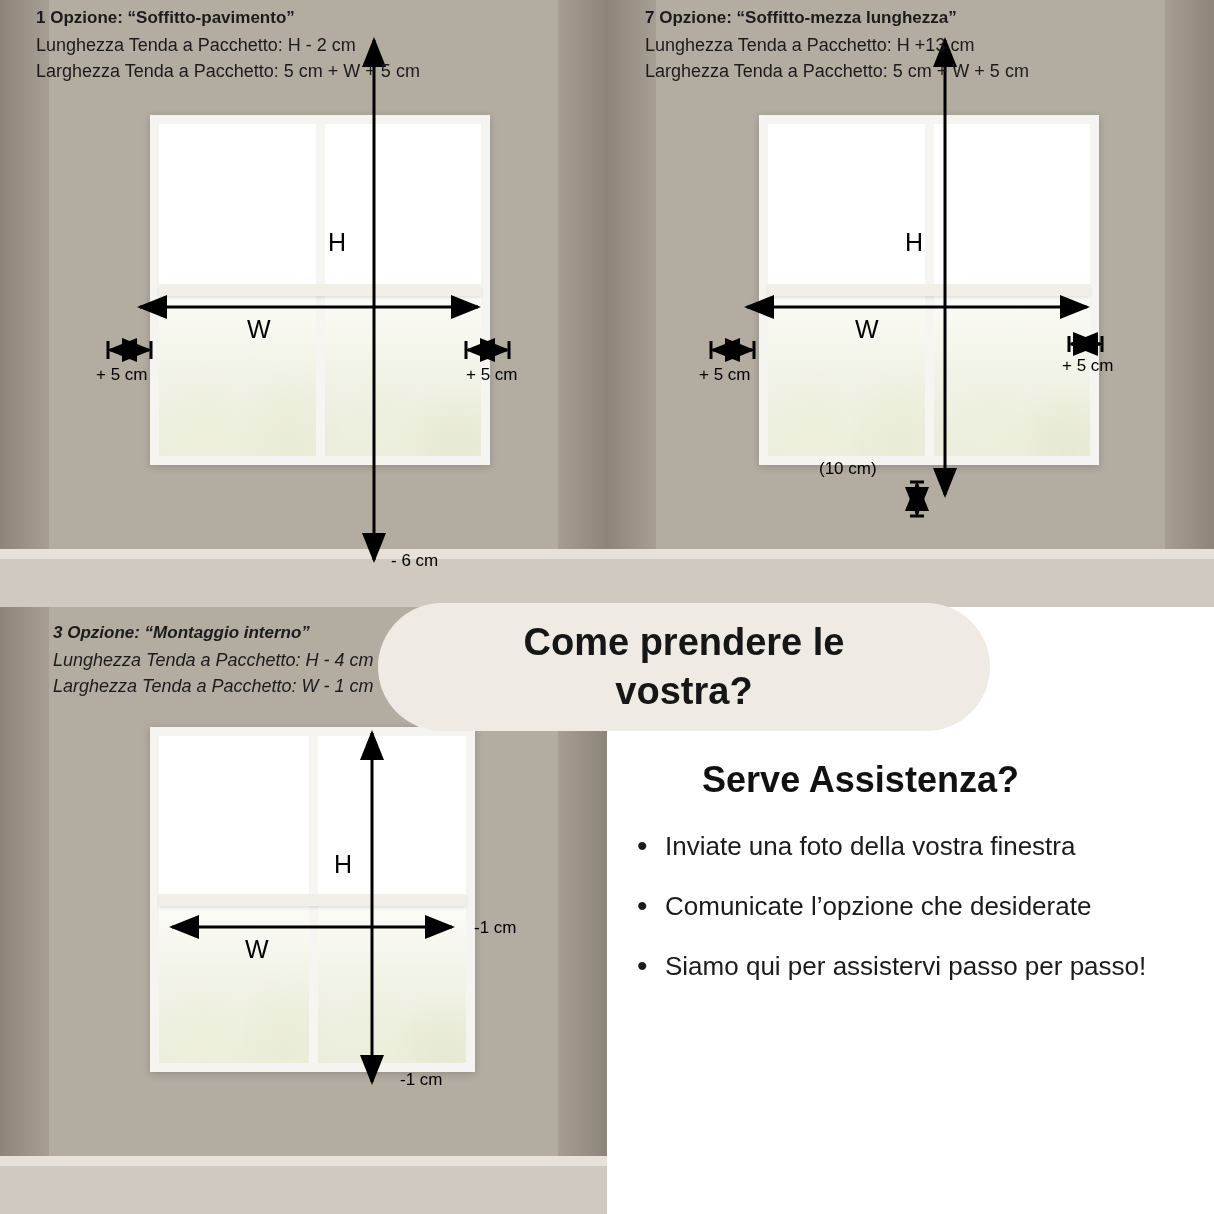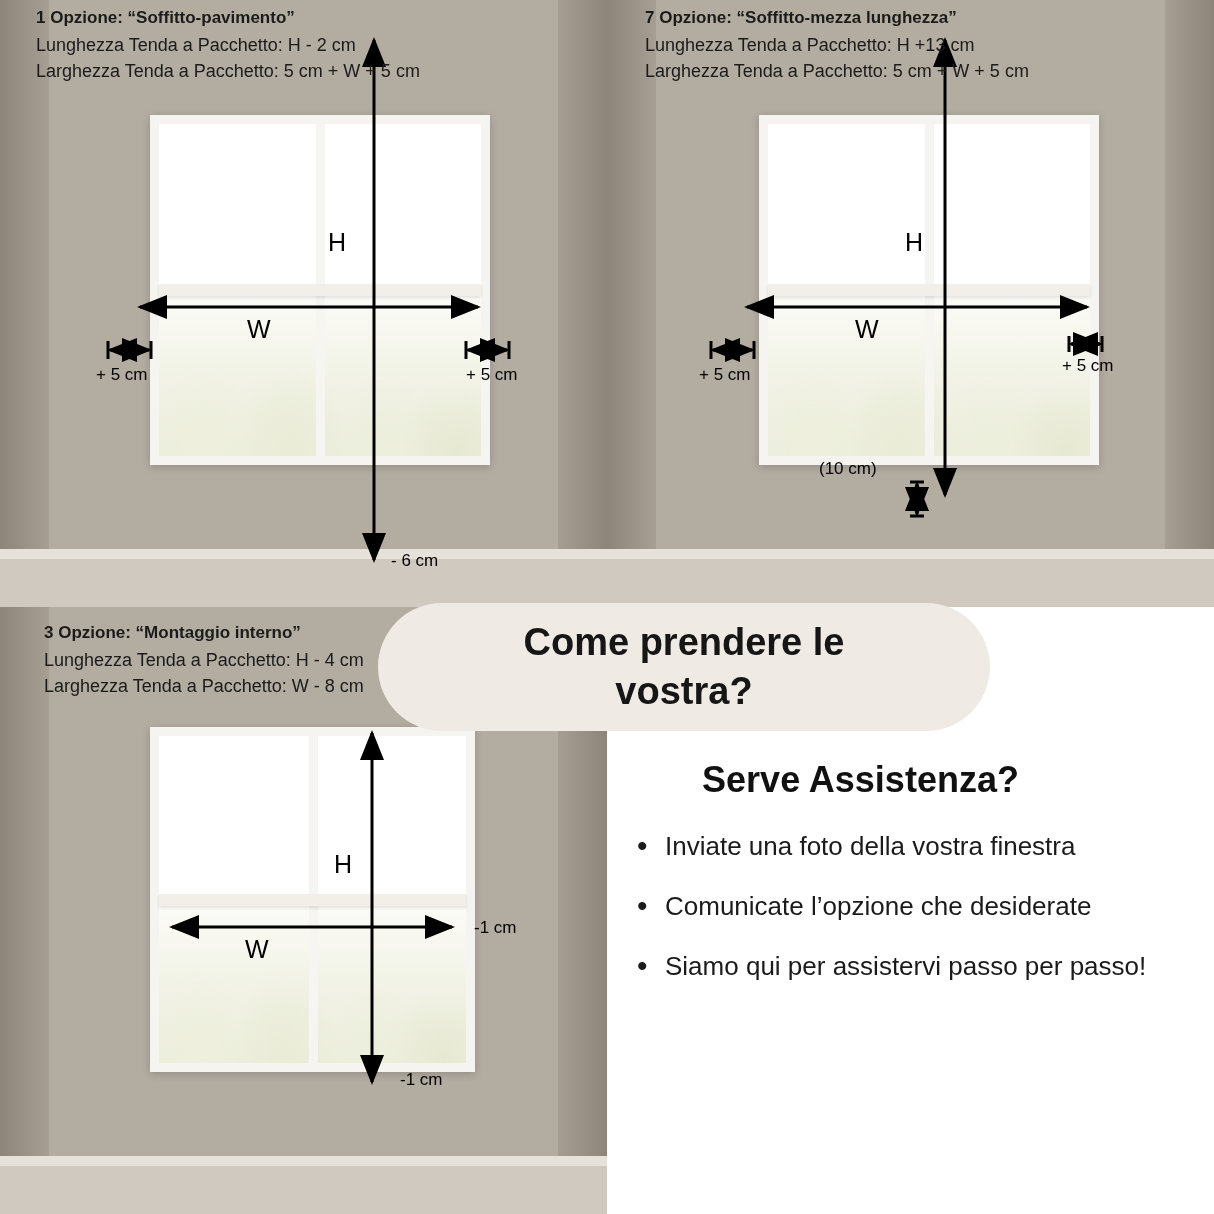--- a/index.html
+++ b/index.html
@@ -353,24 +353,24 @@
       <line x1="372" y1="126" x2="372" y2="475" stroke="#000" stroke-width="3" marker-start="url(#ah3s)" marker-end="url(#ah3)"></line>
 
       <line x1="172" y1="320" x2="452" y2="320" stroke="#000" stroke-width="3" marker-start="url(#ah3s)" marker-end="url(#ah3)"></line>
     </svg>
 
     <div class="lbl big" style="left:334px; top:243px;">H</div>
     <div class="lbl big" style="left:245px; top:328px;">W</div>
     <div class="lbl" style="left:474px; top:311px;">-1 cm</div>
     <div class="lbl" style="left:400px; top:463px;">-1 cm</div>
 
-    <div class="caption" style="left:16px; top:14px;">
+    <div class="caption" style="left:25px; top:14px;font-style:italic;">
       <div class="title">3 Opzione: “Montaggio interno”</div>
       <div class="line">Lunghezza Tenda a Pacchetto: H - 4 cm</div>
-      <div class="line">Larghezza Tenda a Pacchetto: W - 8 cm</div>
+      <div class="line">Larghezza Tenda a Pacchetto: W - 1 cm</div>
     </div>
   </div>
 
   <div id="info-panel">
     <div id="assist-title">Serve Assistenza?</div>
     <ul id="assist-list">
       <li>Inviate una foto della vostra finestra</li>
       <li>Comunicate l’opzione che desiderate</li>
       <li>Siamo qui per assistervi passo per passo!</li>
     </ul>

